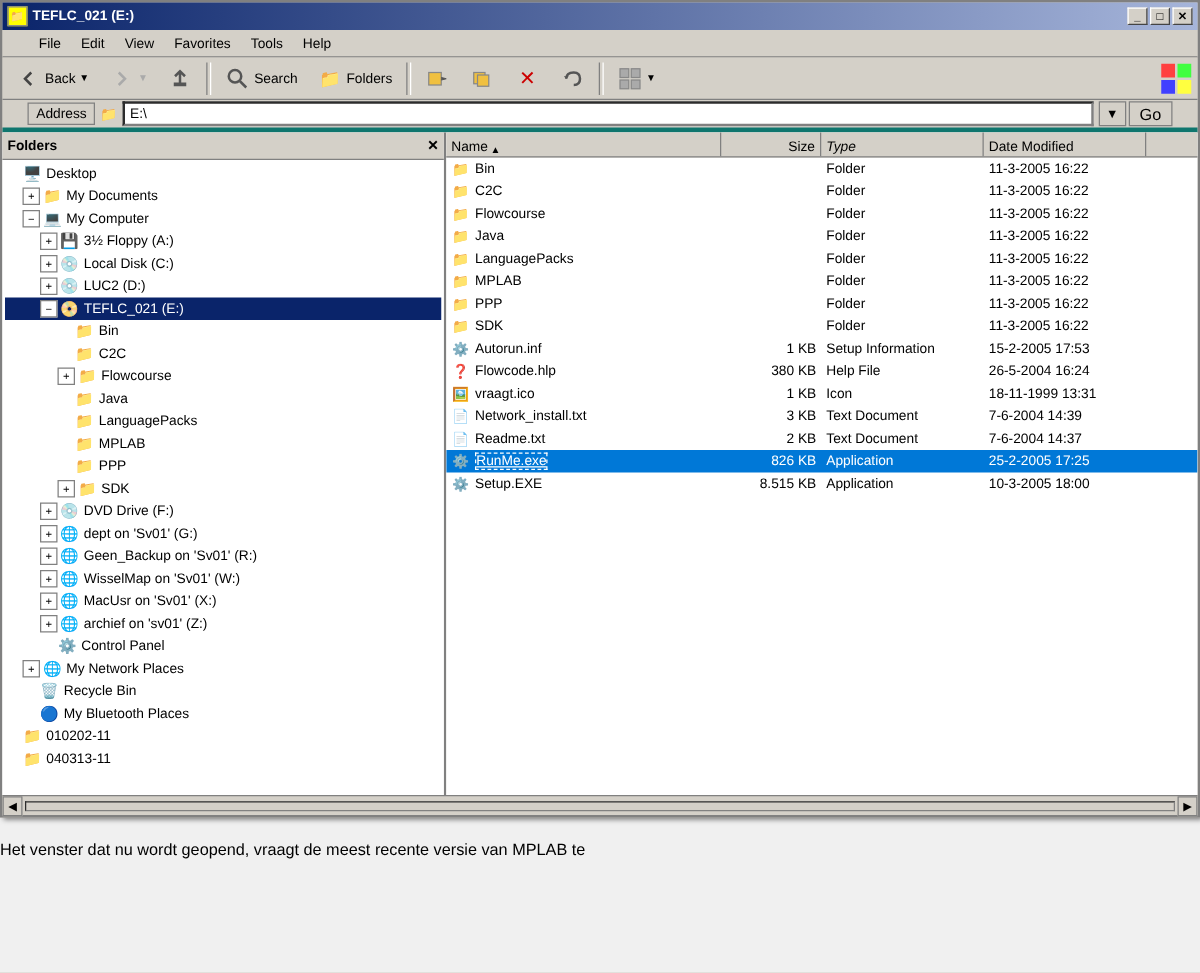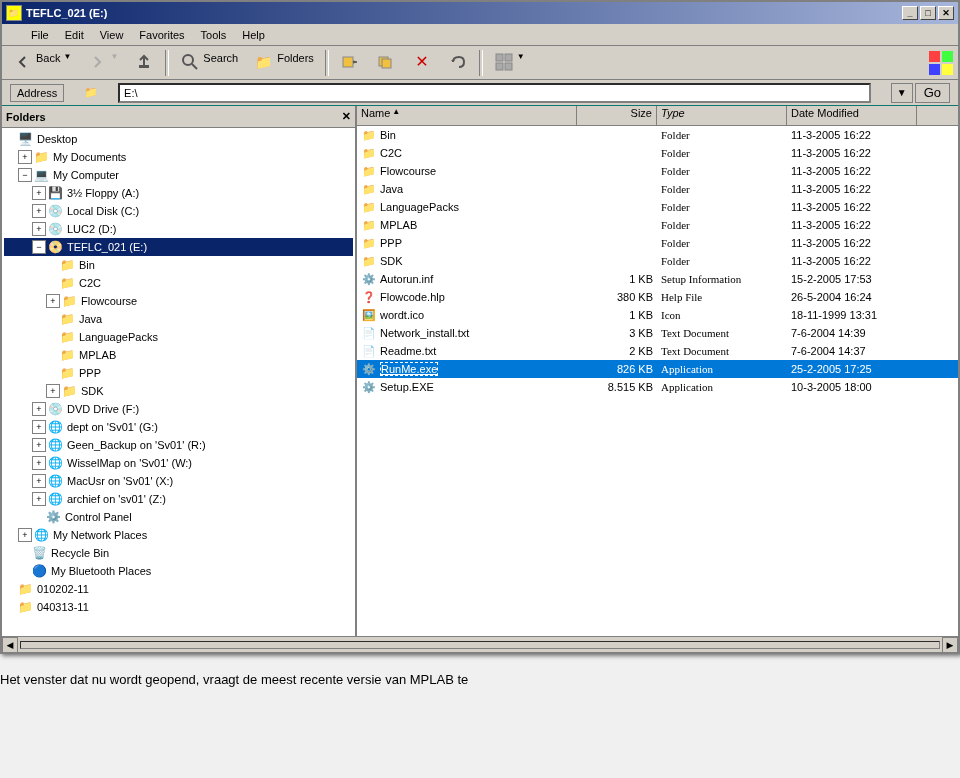--- a/index.html
+++ b/index.html
@@ -15,27 +15,27 @@
     .title-bar-text { color: white; font-size: 11px; font-weight: bold; }
     .title-bar-buttons { display: flex; gap: 2px; }
     .title-btn { width: 16px; height: 14px; background: #d4d0c8; border: 1px solid #fff; border-right-color: #444; border-bottom-color: #444; font-size: 9px; cursor: pointer; display: flex; align-items: center; justify-content: center; font-weight: bold; }
 
     
     .menu-bar { background: #d4d0c8; height: 22px; display: flex; align-items: center; padding: 0 21px; border-bottom: 1px solid #808080; }
     .menu-item { padding: 2px 8px; cursor: pointer; font-size: 11px; }
 
     
     .toolbar { background: #d4d0c8; height: 34px; display: flex; align-items: center; padding: 2px 4px; gap: 2px; border-bottom: 1px solid #808080; }
-    .tb-btn { height: 28px; padding: 2px 6px; background: #d4d0c8; border: 1px solid transparent; cursor: pointer; display: flex; align-items: flex-start; gap: 3px; font-size: 11px; }
+    .tb-btn { height: 28px; padding: 2px 6px; background: #d4d0c8; border: 1px solid transparent; cursor: pointer; display: flex; align-items: center; gap: 3px; font-size: 11px; }
     .tb-separator { width: 4px; height: 26px; border-left: 1px solid #808080; border-right: 1px solid #fff; margin: 0 2px; }
     .tb-icon { width: 20px; height: 20px; display: flex; align-items: center; justify-content: center; font-size: 14px; }
     .tb-arrow { font-size: 8px; }
 
     
-    .address-bar { background: #d4d0c8; height: 26px; display: flex; align-items: center; padding: 2px 8px; gap: 20px; border-bottom: 1px solid #0f766e; }
+    .address-bar { background: #d4d0c8; height: 26px; display: flex; align-items: center; padding: 2px 20px; gap: 4px; border-bottom: 4px solid #0f766e; }
     .address-label { font-size: 11px; padding: 2px 6px; background: #d4d0c8; border: 1px solid #808080; }
     .address-icon-area { display: flex; align-items: center; gap: 2px; }
     .address-input { flex: 1; height: 20px; border: 2px inset #808080; background: white; padding: 1px 4px; font-size: 11px; }
     .address-go-area { display: flex; gap: 2px; }
     .addr-btn { height: 20px; width: 22px; background: #d4d0c8; border: 1px solid #808080; cursor: pointer; display: flex; align-items: center; justify-content: center; font-size: 10px; }
     .go-btn { height: 20px; padding: 0 8px; background: #d4d0c8; border: 1px solid #808080; cursor: pointer; font-size: 13px; }
 
     
     .main-area { display: flex; height: 530px; }
 
@@ -50,32 +50,32 @@
     .expand-placeholder { width: 14px; flex-shrink: 0; }
     .tree-icon { width: 16px; height: 16px; margin-right: 3px; flex-shrink: 0; display: flex; align-items: center; justify-content: center; font-size: 12px; }
     .tree-label { font-size: 11px; }
     .indent1 { padding-left: 14px; }
     .indent2 { padding-left: 28px; }
     .indent3 { padding-left: 42px; }
 
     
     .file-pane { flex: 1; background: white; display: flex; flex-direction: column; }
     .file-list-header { display: flex; background: #d4d0c8; border-bottom: 1px solid #808080; height: 20px; align-items: center; }
-    .col-header { font-size: 11px; padding: 1px 4px; border-right: 1px solid #808080; cursor: pointer; white-space: nowrap; display: flex; align-items: flex-start; gap: 2px; height: 100%; }
+    .col-header { font-size: 11px; padding: 1px 4px; border-right: 1px solid #808080; cursor: pointer; white-space: nowrap; display: flex; align-items: flex-end; gap: 2px; height: 100%; }
     .col-name { width: 220px; }
     .col-size { width: 80px; text-align: right; justify-content: flex-end; }
     .col-type { width: 130px; font-style: italic; }
     .col-date { width: 130px; }
     .file-list { flex: 1; overflow-y: auto; }
     .file-row { display: flex; align-items: center; height: 18px; cursor: pointer; }
     .file-row.selected { background: #0078d7; color: white; }
     .file-cell { font-size: 11px; padding: 1px 4px; overflow: hidden; text-overflow: ellipsis; white-space: nowrap; }
     .fc-name { width: 220px; display: flex; align-items: center; gap: 3px; }
     .fc-size { width: 80px; text-align: right; justify-content: flex-end; display: flex; align-items: center; }
-    .fc-type { width: 130px; font-family: Liberation Serif, serif; }
+    .fc-type { width: 130px; }
     .fc-date { width: 130px; }
     .file-icon { width: 16px; height: 16px; flex-shrink: 0; display: flex; align-items: center; justify-content: center; font-size: 11px; }
 
     
     .status-bar { background: #d4d0c8; height: 20px; border-top: 1px solid #808080; display: flex; align-items: center; padding: 0 4px; }
     .status-text { font-size: 11px; }
 
     
     .h-scroll { height: 16px; background: #d4d0c8; border-top: 1px solid #808080; display: flex; align-items: center; }
 
@@ -503,21 +503,21 @@
               <span class="file-icon">❓</span>
               <span>Flowcode.hlp</span>
             </div>
             <div class="file-cell fc-size">380 KB</div>
             <div class="file-cell fc-type">Help File</div>
             <div class="file-cell fc-date">26-5-2004 16:24</div>
           </div>
           <div class="file-row">
             <div class="file-cell fc-name">
               <span class="file-icon">🖼️</span>
-              <span>wordt.ico</span>
+              <span>vraagt.ico</span>
             </div>
             <div class="file-cell fc-size">1 KB</div>
             <div class="file-cell fc-type">Icon</div>
             <div class="file-cell fc-date">18-11-1999 13:31</div>
           </div>
           <div class="file-row">
             <div class="file-cell fc-name">
               <span class="file-icon">📄</span>
               <span>Network_install.txt</span>
             </div>

